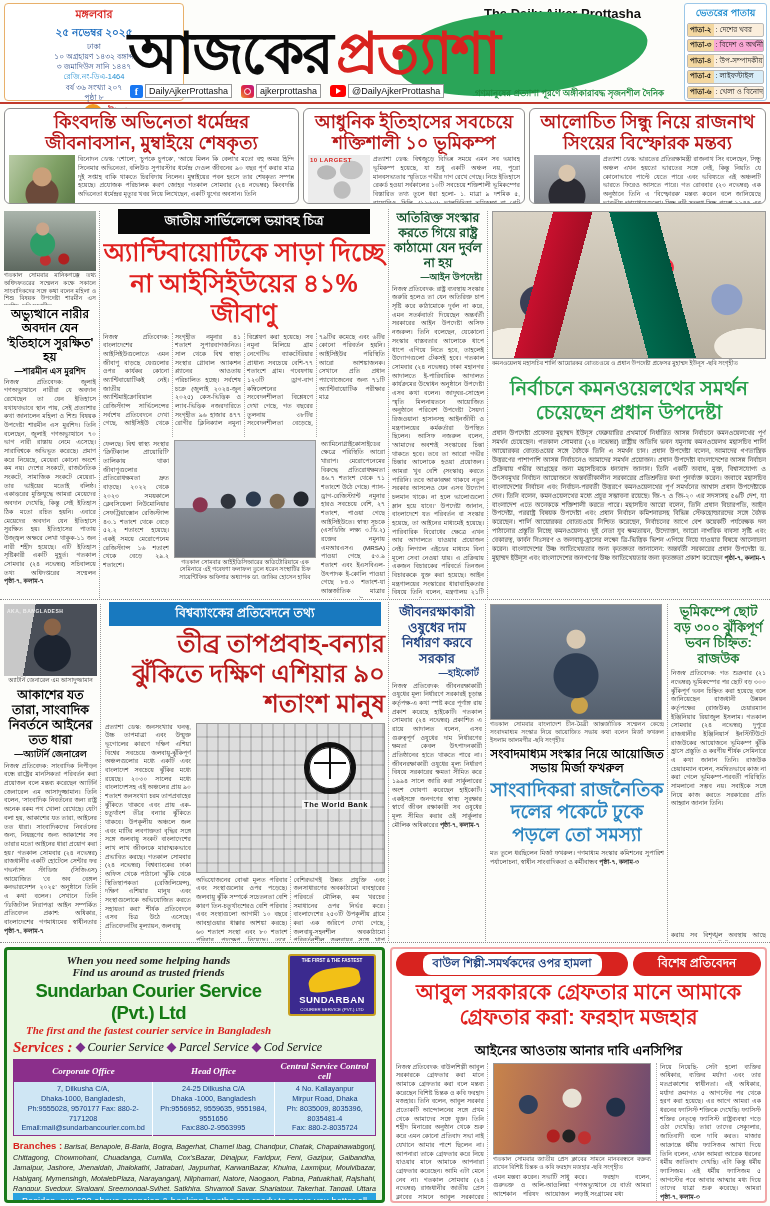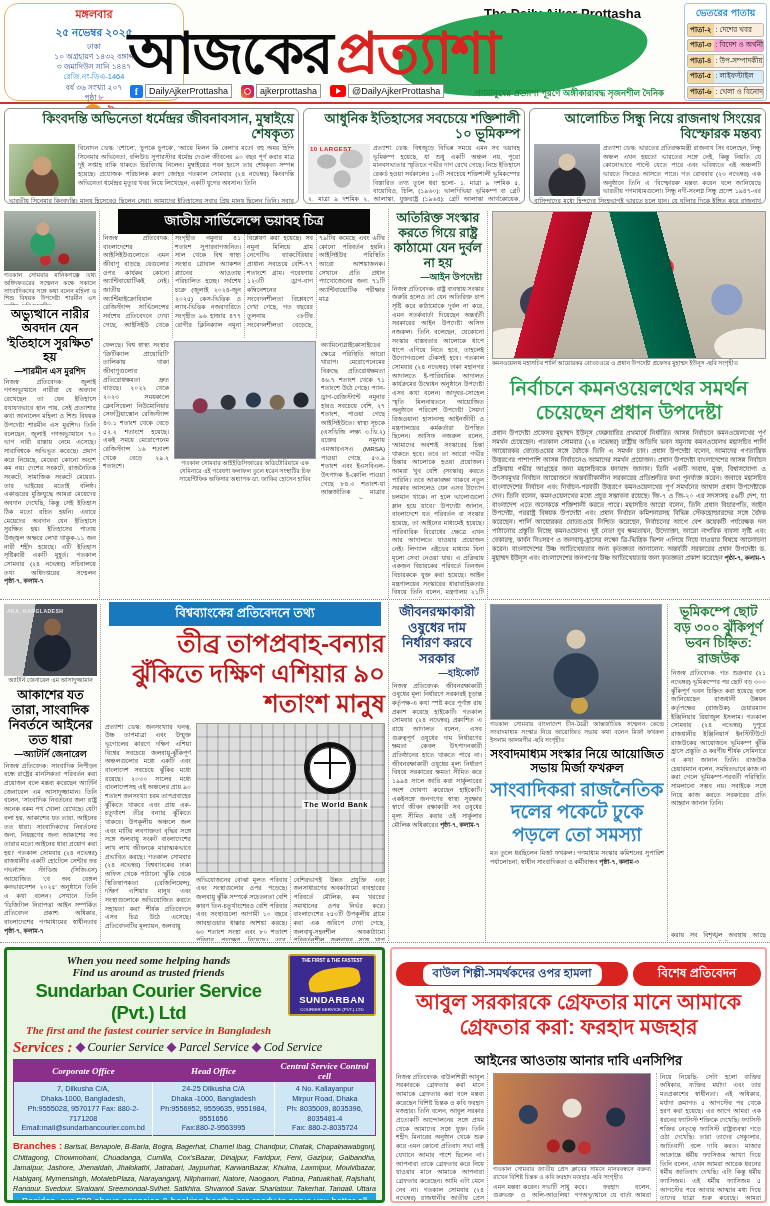--- a/index.html
+++ b/index.html
@@ -13,21 +13,21 @@
 .caption{font-size:5.9px;line-height:1.32;color:#222;text-align:justify;padding-top:1px;overflow:hidden}
 .photo{position:relative;overflow:hidden;background:#c8c8c8}
 .ph-label{position:absolute;color:#fff;font-weight:bold;letter-spacing:.5px}
 .colsep{border-right:1px dotted #9a9a9a}
 .kicker-black{background:#0a0a0a;color:#fff;font-weight:bold;font-size:13px;text-align:center;padding:2px 6px}
 .kicker-blue{background:#1879bf;color:#fff;font-weight:bold;font-size:12.5px;text-align:center;padding:2px 4px}
 .hl-red{color:#e0211f;font-weight:bold;text-align:center}
 .hl-green{color:#27a04b;font-weight:bold;text-align:center}
 .hl-blue{color:#b91c1c;font-weight:bold;text-align:right}
 .strip-box{position:absolute;top:0;border:1px solid #8f8f8f;border-radius:6px;padding:3px 4px;background:#fff;height:96px;overflow:hidden}
-.strip-title{font-size:13px;font-weight:bold;text-align:right;line-height:1.15;color:#14532d}
+.strip-title{font-size:18px;font-weight:bold;text-align:center;line-height:1.15;color:#b91c1c}
 .strip-row{display:flex;gap:3px;margin-top:2px}
 .social-item{display:flex;align-items:center;gap:2px;font-size:9px;color:#111}
 .social-handle{border:1px solid #999;padding:0 3px;line-height:12px;background:#fff}
 .icon-fb{width:13px;height:13px;background:#1877f2;color:#fff;border-radius:2px;font-weight:bold;
  font-size:10px;text-align:center;line-height:13px;font-family:"Liberation Serif",serif}
 .icon-ig{width:13px;height:13px;border-radius:3px;background:linear-gradient(45deg,#f09433,#dc2743 50%,#bc1888);position:relative}
 .icon-ig::after{content:"";position:absolute;inset:3px;border:1.5px solid #fff;border-radius:50%}
 .icon-yt{width:16px;height:12px;background:#ff0000;border-radius:3px;position:relative}
 .icon-yt::after{content:"";position:absolute;left:6px;top:3px;border-left:5px solid #fff;border-top:3px solid transparent;border-bottom:3px solid transparent}
 .ip-row{display:flex;align-items:stretch;border:1px solid #b9b9b9;border-radius:2px;margin-top:2px;overflow:hidden;font-size:7.2px;line-height:1.2}
@@ -38,21 +38,21 @@
 .redbar{background:#d8231f;border-radius:12px;height:24px;display:flex;align-items:center;justify-content:center}
 .smallhead{font-weight:bold;text-align:center;line-height:1.2;color:#000}
 </style>
 </head>
 <body>
 
 <div class="page">
 
   <div class="abs" style="left:0;top:0;width:770px;height:104px;border-bottom:2px solid #c0392b">
 
-    <div class="abs" style="left:4px;top:3px;width:180px;height:98px;border:1px solid #e8b06a;border-radius:14px;padding:2px;text-align:center;background:#fff">
+    <div class="abs" style="left:4px;top:3px;width:180px;height:98px;border:1px solid #e8b06a;border-radius:4px;padding:2px;text-align:center;background:#fff">
       <div style="color:#d8231f;font-weight:bold;font-size:11px">মঙ্গলবার</div>
       <div style="color:#1f6fc0;font-weight:bold;font-size:10.5px">২৫ নভেম্বর ২০২৫</div>
       <div style="color:#23427e;font-size:7.5px;line-height:1.35">ঢাকা</div>
       <div style="color:#23427e;font-size:7.5px;line-height:1.35">১০ অগ্রহায়ণ ১৪৩২ বঙ্গাব্দ</div>
       <div style="color:#23427e;font-size:7.5px;line-height:1.35">৩ জমাদিউস সানি ১৪৪৭</div>
       <div style="color:#1f8dd0;font-size:7.5px;line-height:1.35">রেজি.নং-ডিএ-1464</div>
       <div style="color:#23427e;font-size:7.5px;line-height:1.35">বর্ষ ৩৬ সংখ্যা ২০৭</div>
       <div style="color:#23427e;font-size:7.5px;line-height:1.35">পৃষ্ঠা ৮</div>
       <div style="display:flex;align-items:center;justify-content:center;gap:5px;margin-top:1px">
         <span style="color:#d8231f;font-weight:bold;font-size:11px">মূল্য</span>
@@ -181,20 +181,21 @@
       <div class="smallhead" style="font-size:12px;margin-top:2px">অভ্যুত্থানে নারীর অবদান যেন 'ইতিহাসে সুরক্ষিত' হয়</div>
       <div class="smallhead" style="font-size:8.5px;margin:1px 0 2px">—শারমীন এস মুরশিদ</div>
       <div class="body-text" style="height:238px">
         <span>নিজস্ব প্রতিবেদক: জুলাই গণঅভ্যুত্থানে নারীরা যে অবদান রেখেছেন তা যেন ইতিহাসে যথাযথভাবে স্থান পায়, সেই প্রত্যাশার কথা জানালেন মহিলা ও শিশু বিষয়ক উপদেষ্টা শারমীন এস মুরশিদ। তিনি বলেছেন, জুলাই গণঅভ্যুত্থানে ৭০ ভাগ নারী রাস্তায় নেমে এসেছে। সারাবিশ্বকে অভিভূত করেছে। প্রমাণ করে নিয়েছে, মেয়েরা কোনো অংশে কম নয়। দেশের সংকটে, রাজনৈতিক সংকটে, সামাজিক সংকটে মেয়েরা-তার ভাইয়ের মতোই বলিষ্ঠ। একাত্তরের মুক্তিযুদ্ধে আমরা মেয়েদের অবদান দেখেছি, কিন্তু সেই ইতিহাস ঠিক মতো রচিত হয়নি। এবারে মেয়েদের অবদান যেন ইতিহাসে সুরক্ষিত হয়। ইতিহাসের পাতায় উজ্জ্বল অক্ষরে লেখা থাকুক-১১ জন নারী শহীদ হয়েছে। এটি ইতিহাস সৃষ্টিকারী একটি মুহূর্ত। গতকাল সোমবার (২৪ নভেম্বর) সচিবালয়ে তথ্য অধিদপ্তরের সম্মেলন</span>
         <span class="pgref">পৃষ্ঠা-৭, কলাম-৭</span>
       </div>
     </div>
 
     <div class="abs colsep" style="left:103px;top:0;width:286px;height:389px;padding-right:3px;overflow:hidden">
       <div class="kicker-black" style="width:252px;margin:0 auto">জাতীয় সার্ভিলেন্সে ভয়াবহ চিত্র</div>
+      <div class="hl-red" style="font-size:25px;line-height:1.22;margin:3px 0 4px">অ্যান্টিবায়োটিকে সাড়া দিচ্ছে না আইসিইউয়ের ৪১% জীবাণু</div>
       <div class="body-text" style="height:104px;column-count:4;column-gap:6px;column-rule:1px dotted #aaa">
         <span>নিজস্ব প্রতিবেদক: বাংলাদেশের আইসিইউগুলোতে এমন জীবাণু বাড়ছে যেগুলোর ওপর কার্যকর কোনো অ্যান্টিবায়োটিকই নেই। জাতীয় অ্যান্টিমাইক্রোবিয়াল রেজিস্ট্যান্স সার্ভিলেন্সের সর্বশেষ প্রতিবেদনে দেখা গেছে, আইসিইউ থেকে সংগৃহীত নমুনার ৪১ শতাংশ সুপারবাগজনিত। সাল থেকে বিশ্ব স্বাস্থ্য সংস্থার গ্লোবাল অ্যাকশন প্ল্যানের আওতায় পরিচালিত হচ্ছে। সর্বশেষ চক্রে (জুলাই ২০২৪-জুন ২০২৫) কেস-ভিত্তিক ও ল্যাব-ভিত্তিক নজরদারিতে সংগৃহীত ৯৬ হাজার ৪৭৭ রোগীর ক্লিনিক্যাল নমুনা বিশ্লেষণ করা হয়েছে। সব নমুনা মিলিয়ে গ্রাম নেগেটিভ ব্যাকটেরিয়ার প্রাধান্য সবচেয়ে বেশি-৭৭ শতাংশে গ্রাম। গবেষণায় ১২৩টি ড্রাগ-বাগ কম্বিনেশনের সংবেদনশীলতা বিশ্লেষণে দেখা গেছে, গত বছরের তুলনায় ৩৮টির সংবেদনশীলতা বেড়েছে, ৭৯টির কমেছে এবং ৬টির কোনো পরিবর্তন হয়নি। আইসিইউর পরিস্থিতি আরো আশঙ্কাজনক। সেখানে প্রতি প্রধান প্যাথোজেনের জন্য ৭১টি অ্যান্টিবায়োটিক পরীক্ষার মাত্র</span>
       </div>
       <div style="display:flex;gap:5px;margin-top:3px;height:158px">
         <div class="body-text" style="width:66px;flex:none;height:158px">
           <span>ফেলছে। বিশ্ব স্বাস্থ্য সংস্থার 'ক্রিটিক্যাল প্রায়োরিটি' তালিকায় থাকা জীবাণুগুলোর প্রতিরোধক্ষমতা দ্রুত বাড়ছে। ২০২২ থেকে ২০২৩ সময়কালে ক্লেবসিয়েলা নিউমোনিয়ার সেফট্রিয়াক্সোন রেজিস্ট্যান্স ৪৩.১ শতাংশ থেকে বেড়ে ৫২.২ শতাংশে হয়েছে। একই সময়ে মেরোপেনেম রেজিস্ট্যান্স ১৬ শতাংশ থেকে বেড়ে ২৯.২ শতাংশে।</span>
         </div>
         <div style="width:142px;flex:none">
           <div class="photo" style="width:142px;height:118px;border:1px solid #999;background:
                radial-gradient(circle at 18% 55%,#8a3550 0 7px,transparent 8px),
@@ -375,21 +376,21 @@
       </table>
 
     <div style="margin-top:3px;font-size:7.2px;line-height:1.45;text-align:justify;color:#222;font-style:italic;height:52px;overflow:hidden">
       <span style="color:#d8231f;font-weight:bold;font-style:normal;font-size:9.5px">Branches :</span>
       <span>Barisal, Benapole, B-Baria, Bogra, Bagerhat, Chamel Ibag, Chandpur, Chatak, Chapainawabgonj, Chittagong, Chowmohani, Chuadanga, Cumilla, Cox'sBazar, Dinajpur, Faridpur, Feni, Gazipur, Gaibandha, Jamalpur, Jashore, Jhenaidah, Jhalokathi, Jatrabari, Jaypurhat, KarwanBazar, Khulna, Laxmipur, Moulvibazar, Habiganj, Mymensingh, MotalebPlaza, Narayanganj, Nilphamari, Natore, Naogaon, Pabna, Patuakhali, Rajshahi, Rangpur, Syedpur, Sirajganj, Sreemongal-Sylhet, Satkhira, Shyamoli Savar, Shariatpur, Takerhat, Tangail, Uttara Victoria Park. Etc</span>
     </div>
 
     <div style="background:#29a3e0;color:#fff;font-size:9.3px;text-align:center;padding:3px 2px;margin-top:2px">Besides, our 500 above agencies &amp; booking booths are ready to serve you better all over the country.</div>
   </div>
 
-  <div class="abs" style="left:390px;top:947px;width:377px;height:256px;border:2px solid #f2a7a7;border-radius:4px;padding:13px 4px;overflow:hidden;background:#fff">
+  <div class="abs" style="left:390px;top:947px;width:377px;height:256px;border:2px solid #f2a7a7;border-radius:4px;padding:3px 4px;overflow:hidden;background:#fff">
     <div style="display:flex;gap:5px">
       <div class="redbar" style="flex:1;padding:2px">
         <span style="background:#fff;color:#1d3f7e;font-weight:bold;font-size:11.5px;padding:1px 10px;border-radius:8px">বাউল শিল্পী-সমর্থকদের ওপর হামলা</span>
       </div>
       <div class="redbar" style="width:128px;flex:none">
         <span style="color:#fff;font-weight:bold;font-size:12px">বিশেষ প্রতিবেদন</span>
       </div>
     </div>
     <div class="hl-red" style="font-size:20.5px;line-height:1.2;margin-top:4px">আবুল সরকারকে গ্রেফতার মানে আমাকে গ্রেফতার করা: ফরহাদ মজহার</div>
     <div class="smallhead" style="font-size:13px;margin:14px 0 4px">আইনের আওতায় আনার দাবি এনসিপির</div>

